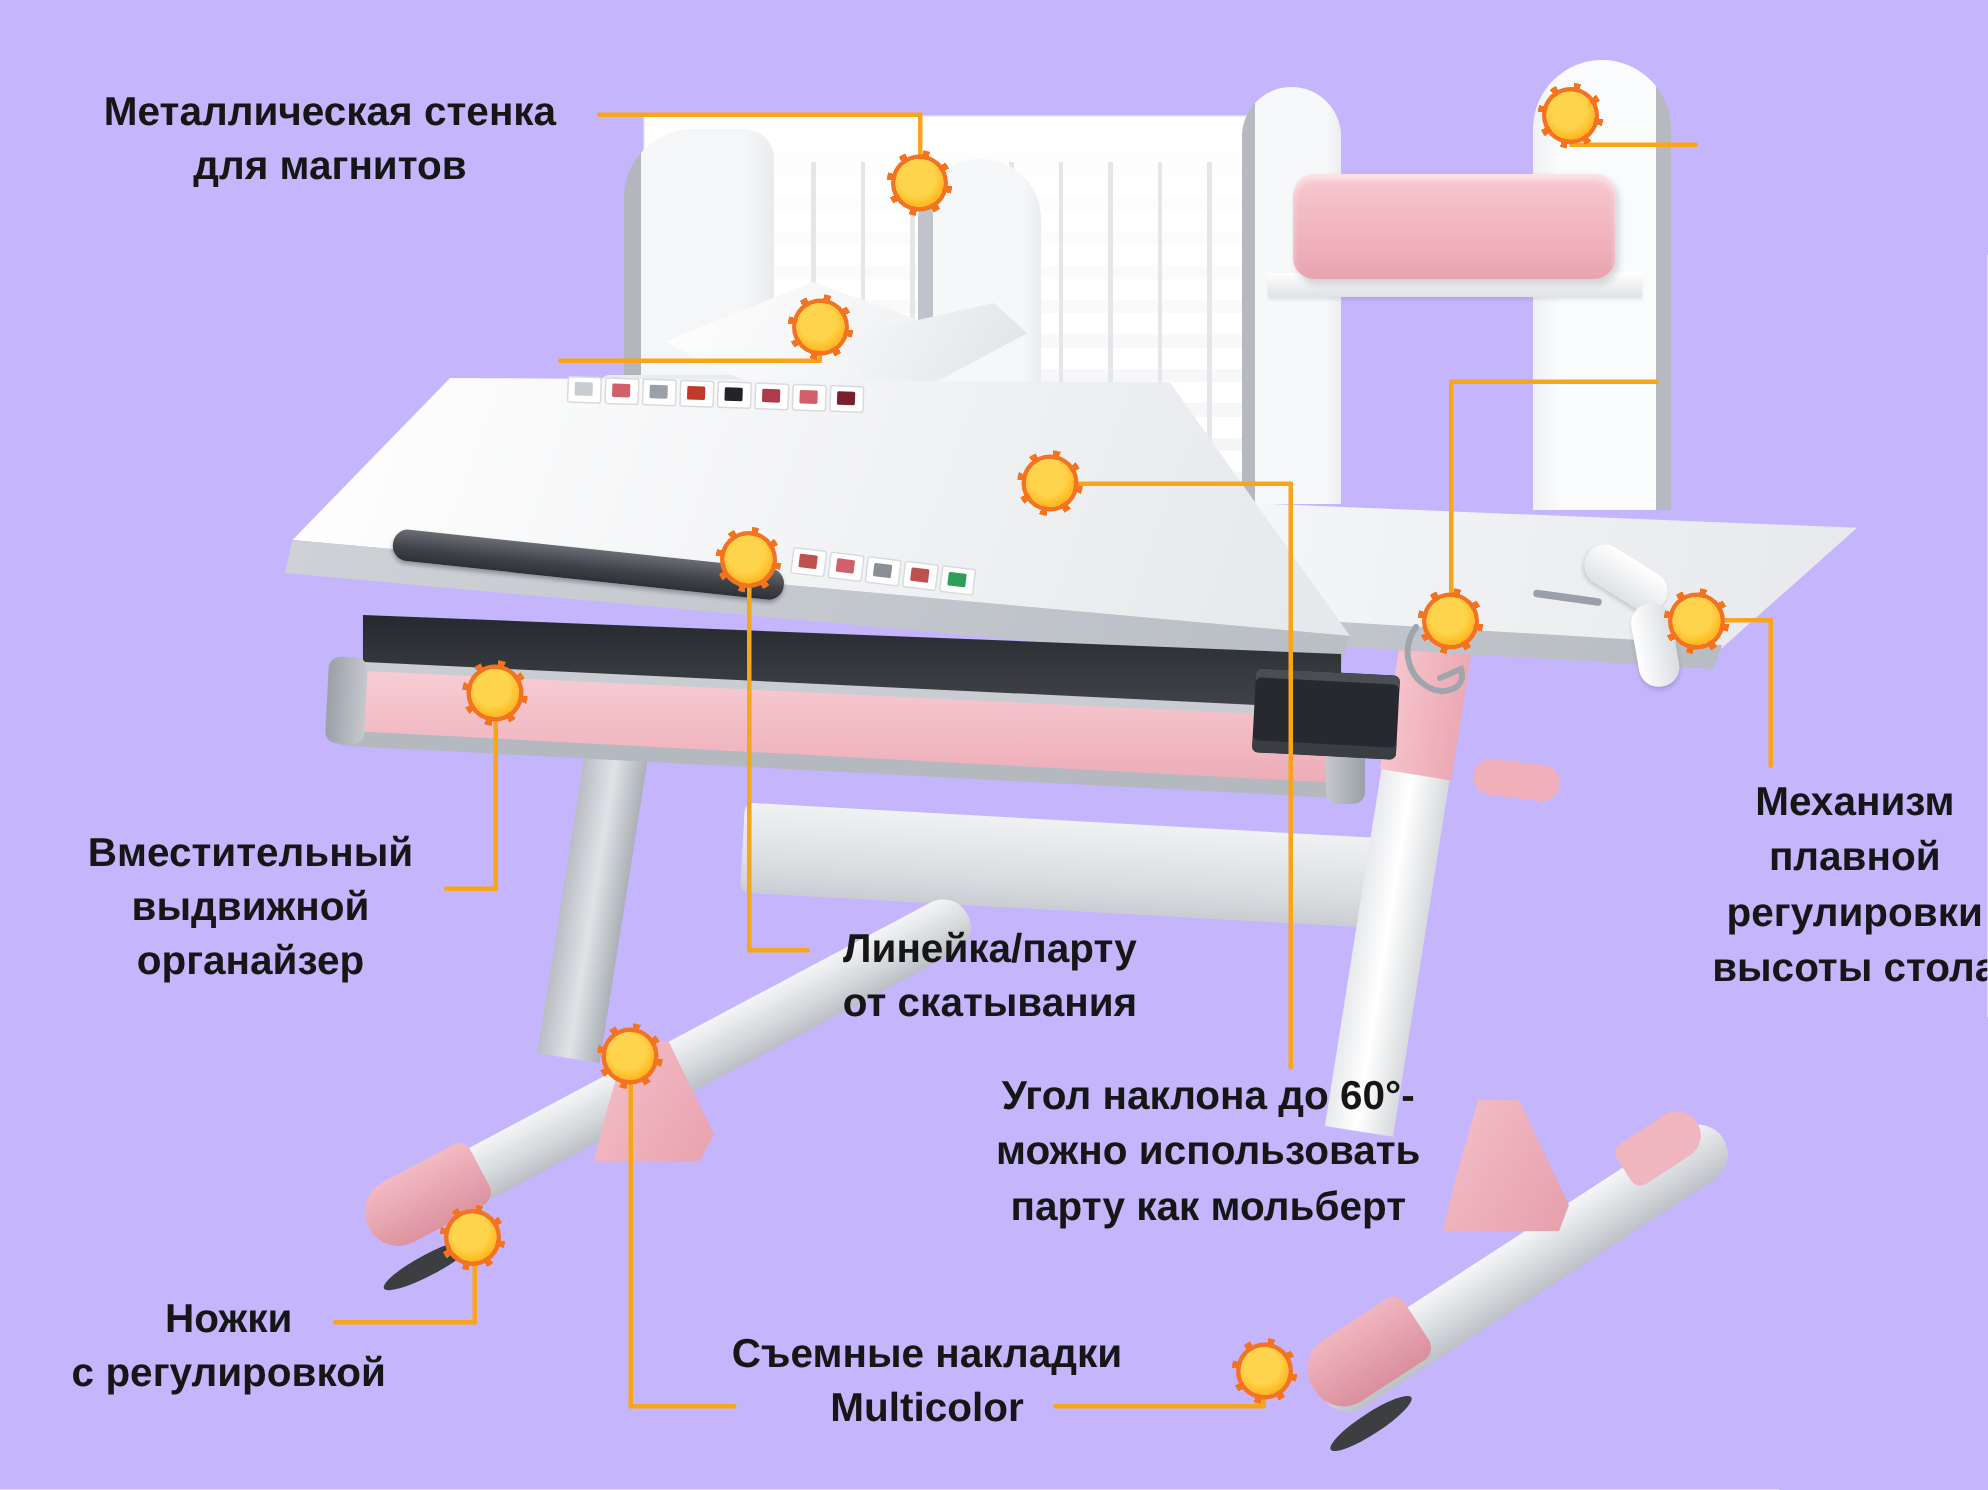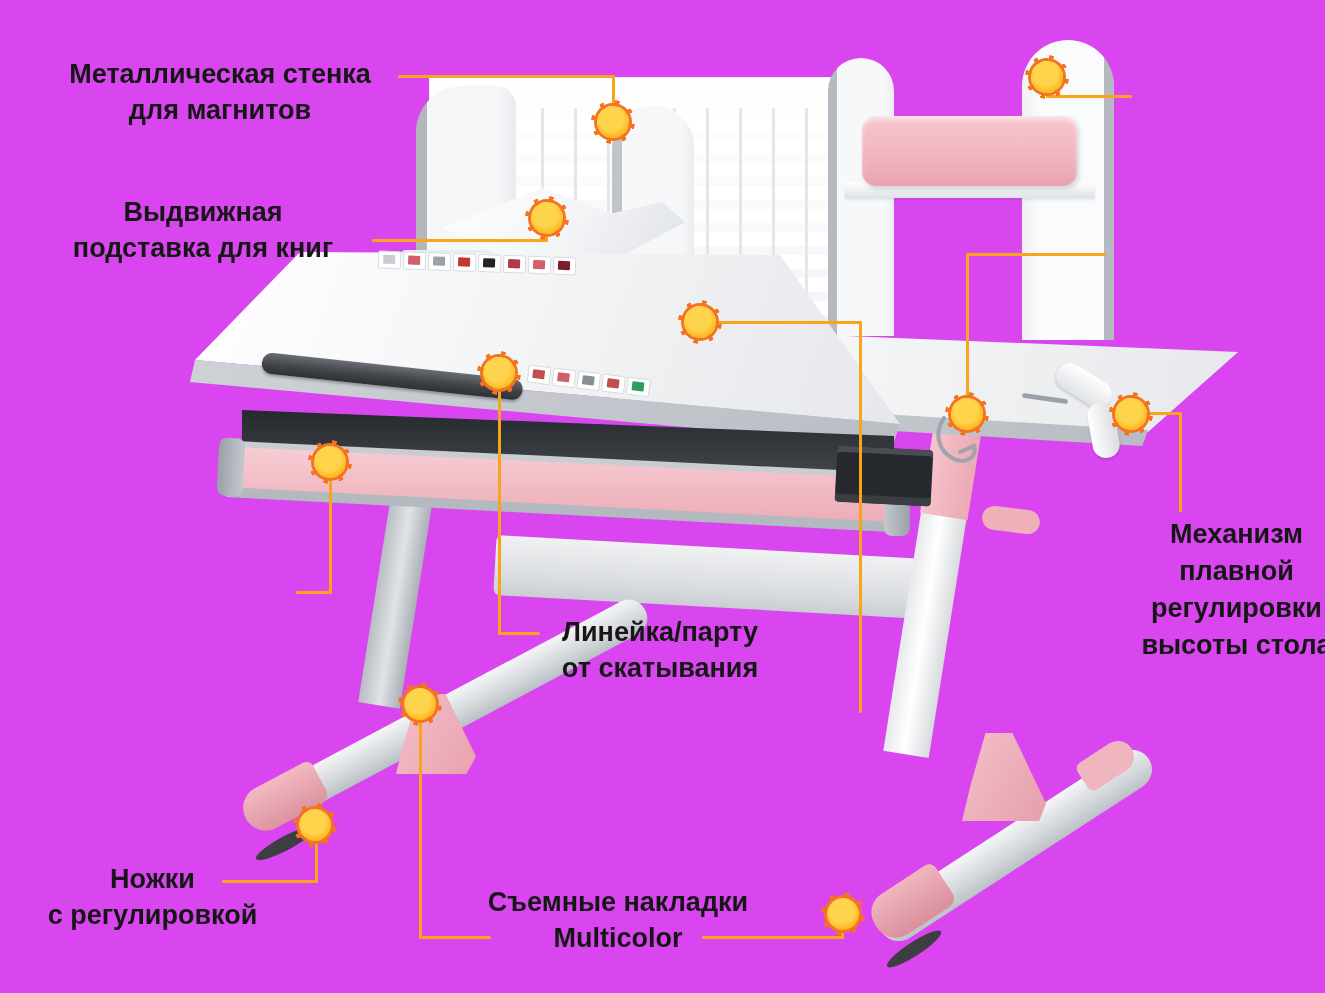--- a/index.html
+++ b/index.html
@@ -1,16 +1,16 @@
 <!DOCTYPE html>
 <html><head>
 <meta charset="utf-8">
 <style>
   html,body{margin:0;padding:0;background:#fff;}
-  #stage{position:relative;width:1325px;height:993px;background:#d946ef;overflow:hidden;
+  #stage{position:relative;width:1325px;height:993px;background:#c4b5fd;overflow:hidden;
          font-family:"Liberation Sans","DejaVu Sans",sans-serif;}
   
   .label{position:absolute;color:#161616;font-weight:bold;font-size:27px;line-height:36px;
          text-align:center;white-space:pre-line;z-index:13;letter-spacing:0;}
   
   .ln{position:absolute;background:#F9A51B;z-index:11;border-radius:2px;}
   
   .sun{position:absolute;width:44px;height:44px;z-index:12;}
   .sun::before{content:"";position:absolute;inset:0;border-radius:50%;
       background:repeating-conic-gradient(from 6deg,#f4731f 0deg 13deg,rgba(0,0,0,0) 13deg 45deg);}
@@ -206,26 +206,30 @@
   <div class="sun" style="left:477px;top:351px;"></div>
   <div class="sun" style="left:945px;top:392px;"></div>
   <div class="sun" style="left:1109px;top:392px;"></div>
   <div class="sun" style="left:308px;top:440px;"></div>
   <div class="sun" style="left:398px;top:682px;"></div>
   <div class="sun" style="left:293px;top:803px;"></div>
   <div class="sun" style="left:821px;top:892px;"></div>
 
   <div class="label" style="left:55px;top:56px;width:330px;">Металлическая стенка
 для магнитов</div>
-  <div class="label" style="left:58px;top:194px;width:290px;">Выдвижная
-подставка для книг</div>
+  <div class="label" style="left:42px;top:550px;width:250px;">Вместительный
+выдвижной
+органайзер</div>
   <div class="label" style="left:30px;top:861px;width:245px;">Ножки
 с регулировкой</div>
   <div class="label" style="left:478px;top:884px;width:280px;">Съемные накладки
 Multicolor</div>
   <div class="label" style="left:535px;top:614px;width:250px;">Линейка/парту
 от скатывания</div>
+  <div class="label" style="left:648px;top:712px;width:315px;line-height:37px;">Угол наклона до 60°-
+можно использовать
+парту как мольберт</div>
   <div class="label" style="left:1129px;top:516px;width:215px;line-height:37px;">Механизм
 плавной
 регулировки
 высоты стола</div>
 
 </div>
 
 </body></html>

